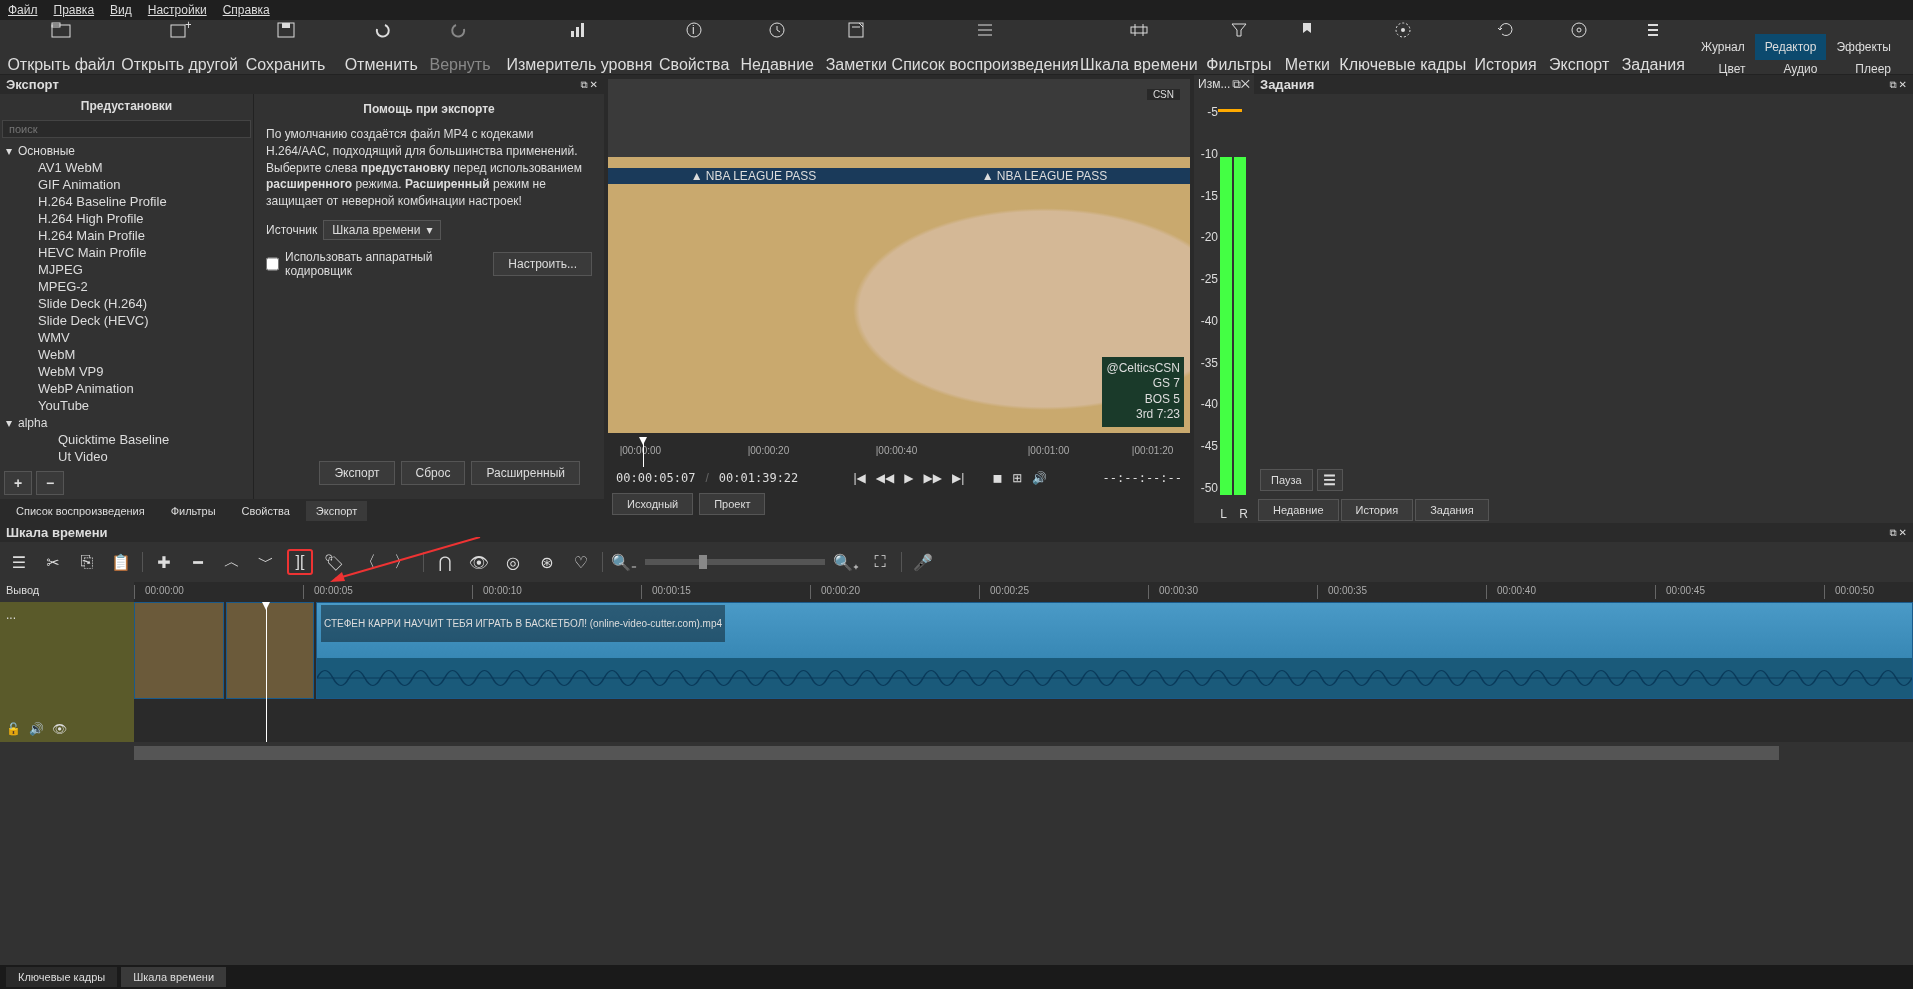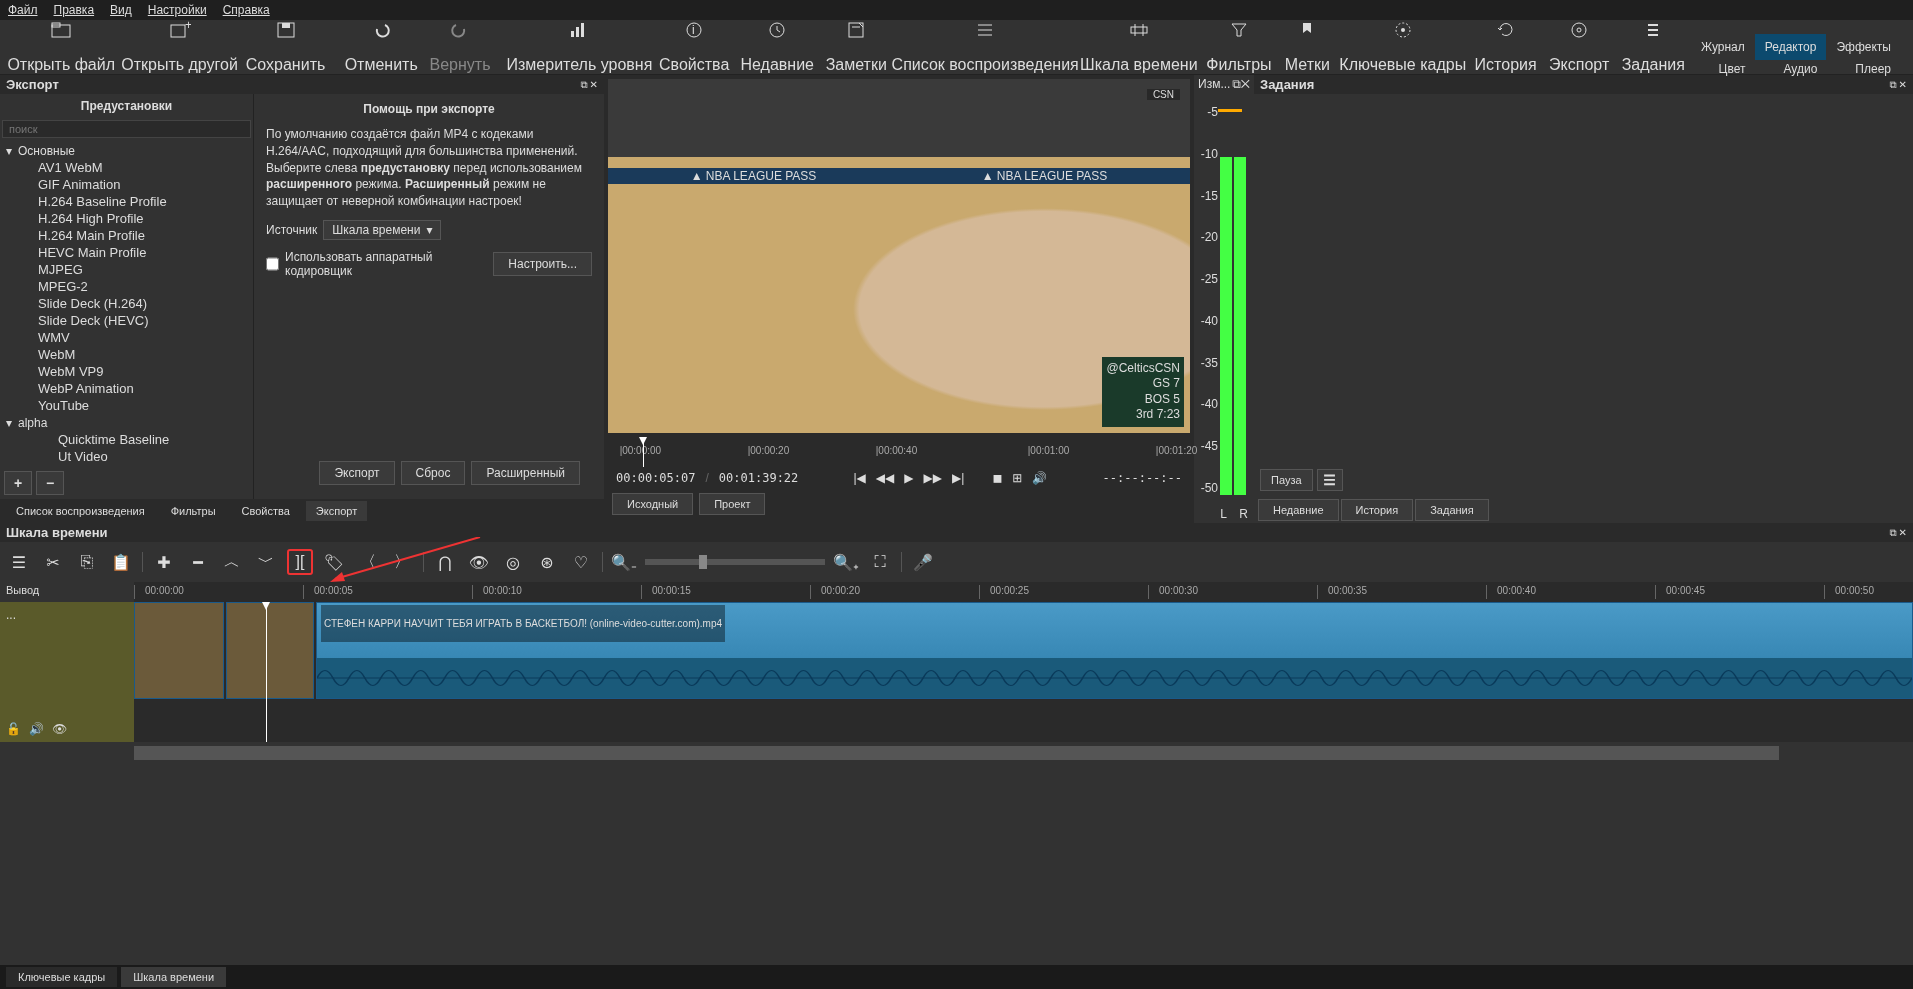--- a/index.html
+++ b/index.html
@@ -348,21 +348,21 @@
         <div><span>BOS</span> <span>5</span></div>
         <div><span>3rd</span> <span>7:23</span></div>
       </div>
     </div>
     <div class="player-scrub">
       <div id="player-ticks">
           <span class="tick" style="left: 2%;">|00:00:00</span>
           <span class="tick" style="left: 24%;">|00:00:20</span>
           <span class="tick" style="left: 46%;">|00:00:40</span>
           <span class="tick" style="left: 68%; padding-left: 24px;">|00:01:00</span>
-          <span class="tick" style="left: 90%; margin-left: 24px;">|00:01:20</span>
+          <span class="tick" style="left: 90%;">|00:01:20</span>
         </div>
       <div class="playhead-scrub" style="left:6%"></div>
     </div>
     <div class="player-controls">
       <span class="time">00:00:05:07</span>
       <span class="sep">/</span>
       <span class="time">00:01:39:22</span>
       <span class="pl-spacer"></span>
       <span class="pl-icon">|◀</span>
       <span class="pl-icon">◀◀</span>

